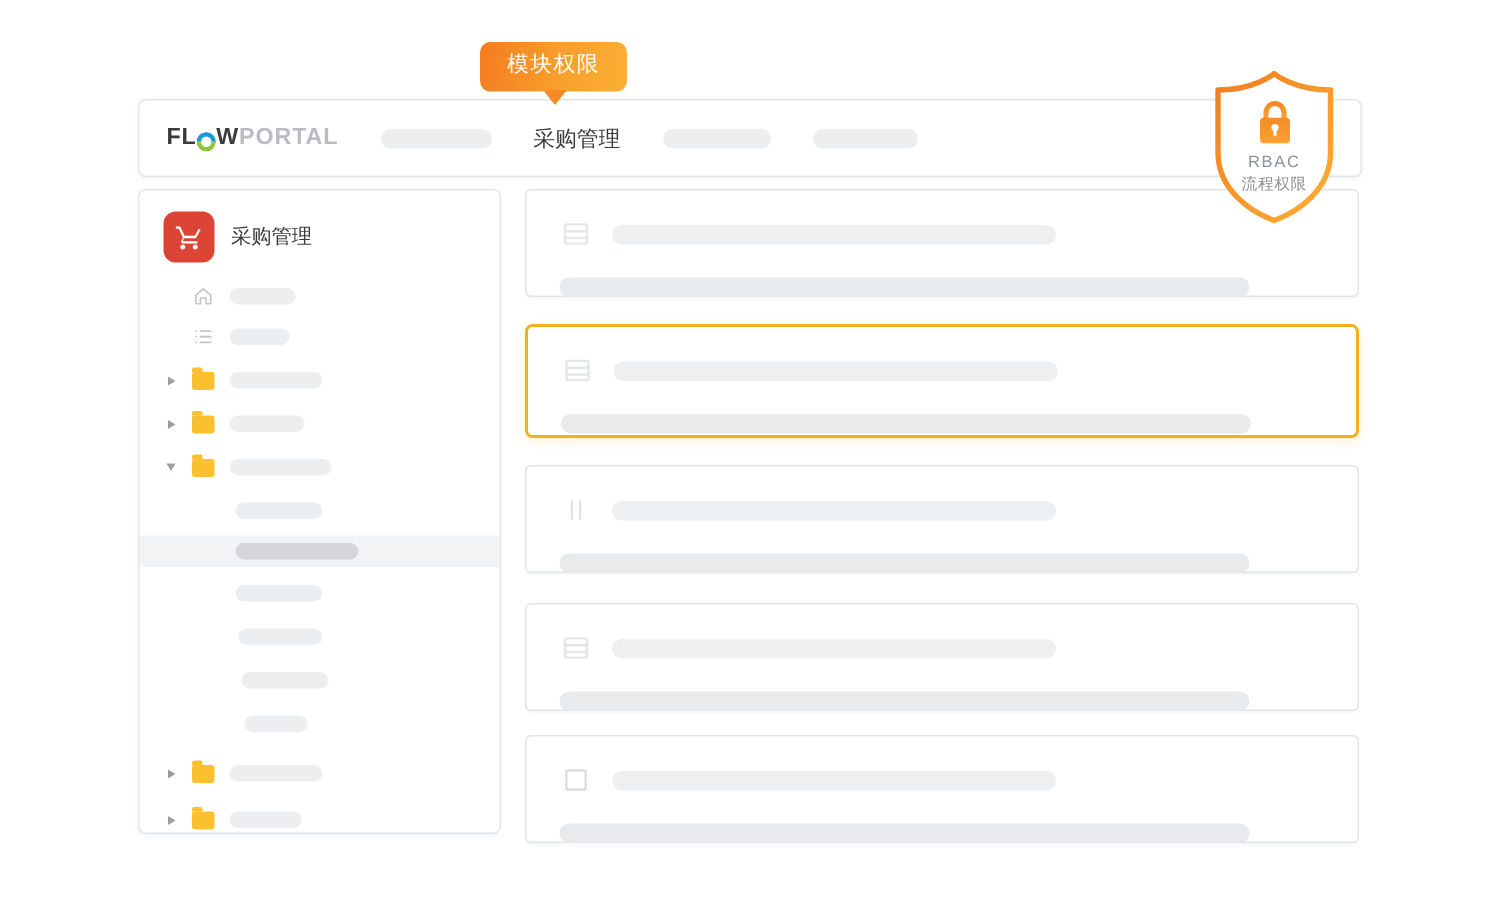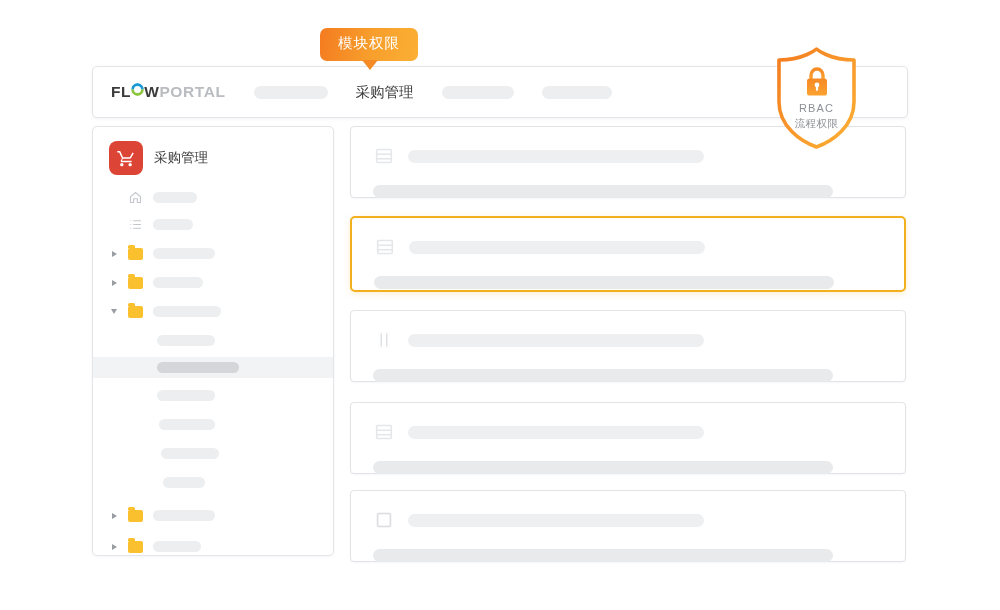--- a/index.html
+++ b/index.html
@@ -25,21 +25,21 @@
     background: #ffffff;
     border: 1px solid #e3e5e8;
     border-radius: 5px;
     box-shadow: 0 1px 3px rgba(120,130,145,0.10);
     display: flex;
     align-items: center;
     padding: 0 14px;
   }
   .logo {
     display: flex;
-    align-items: flex-start;
+    align-items: flex-end;
     font-size: 15.5px;
     letter-spacing: 0.6px;
     font-weight: 600;
     margin-left: 4px;
     margin-right: 28px;
     white-space: nowrap;
   }
   .logo-dark  { color: #3b3b3b; }
   .logo-gray  { color: #b9bcc0; }
   .logo-ring {
@@ -244,21 +244,21 @@
 
   #callout-flow { left: 674px; top: 180px; }
   #callout-flow .tail { left: 28px; border-top-color: #f79c2b; }
 
   #callout-dir { left: 241px; top: 268px; }
   #callout-dir .tail { left: 20px; bottom: -9px; border-top-color: #f68a25; }
 
   
   .shield-badge {
     position: absolute;
-    left: 774px; top: 46px;
+    left: 807px; top: 46px;
     width: 85px; height: 105px;
   }
   .shield-badge svg { display: block; }
   .shield-text {
     position: absolute;
     left: 0; right: 0;
     text-align: center;
     color: #8d9096;
     line-height: 1.25;
   }

